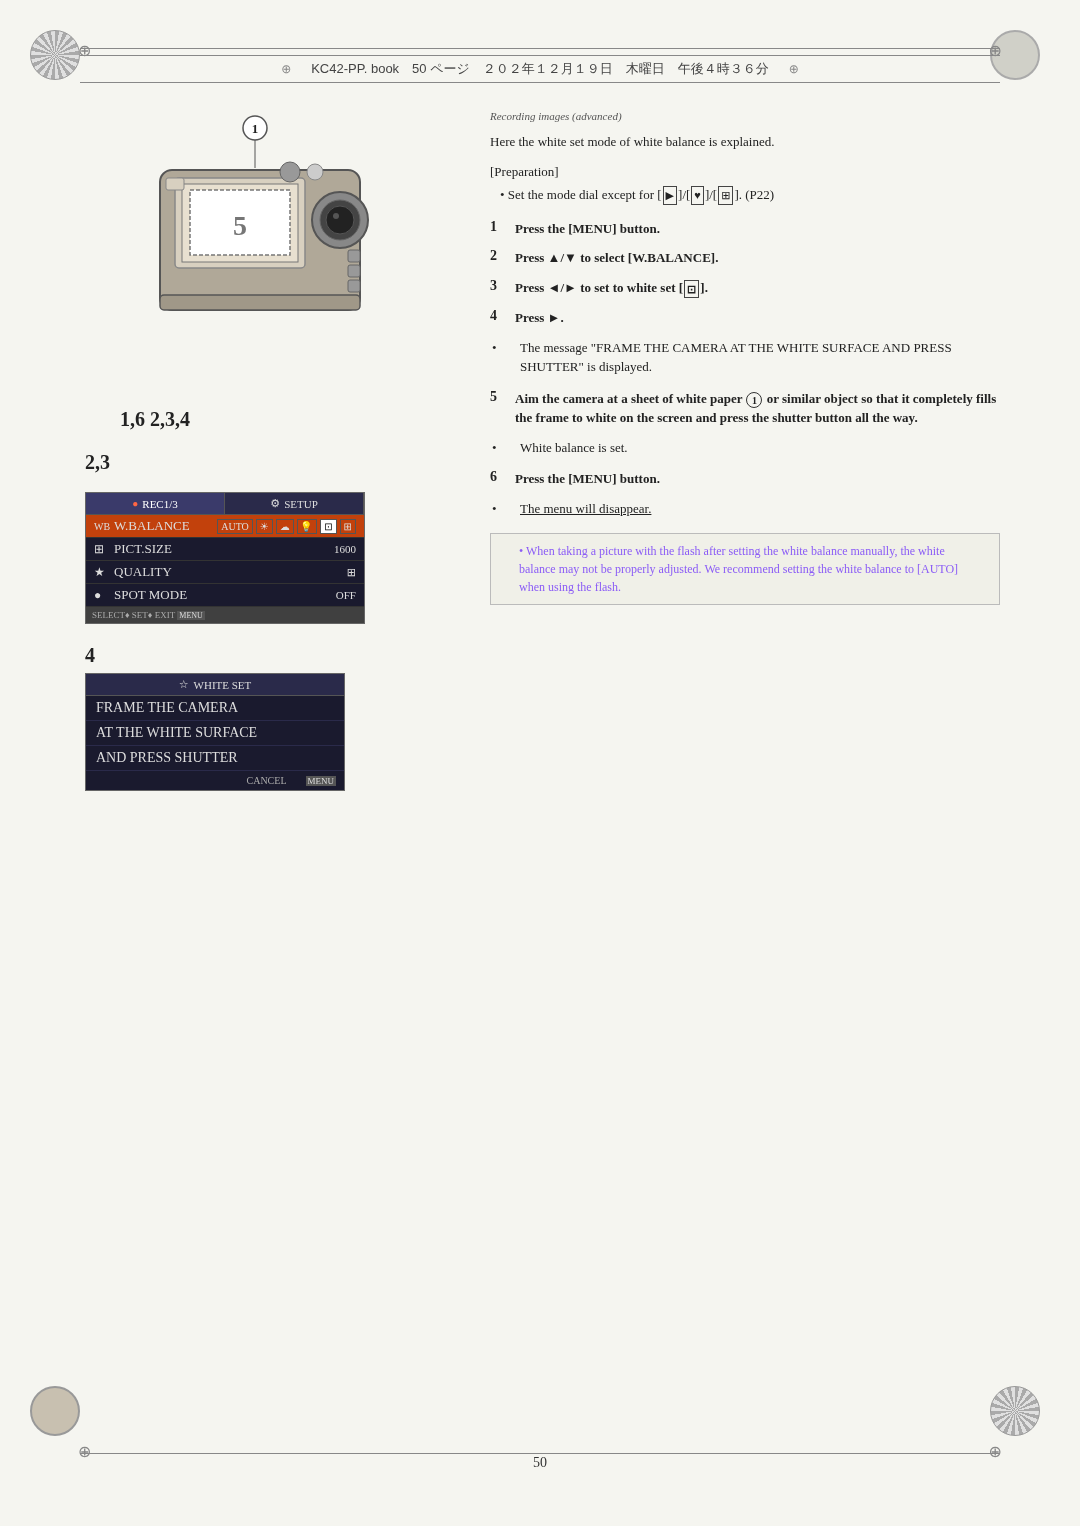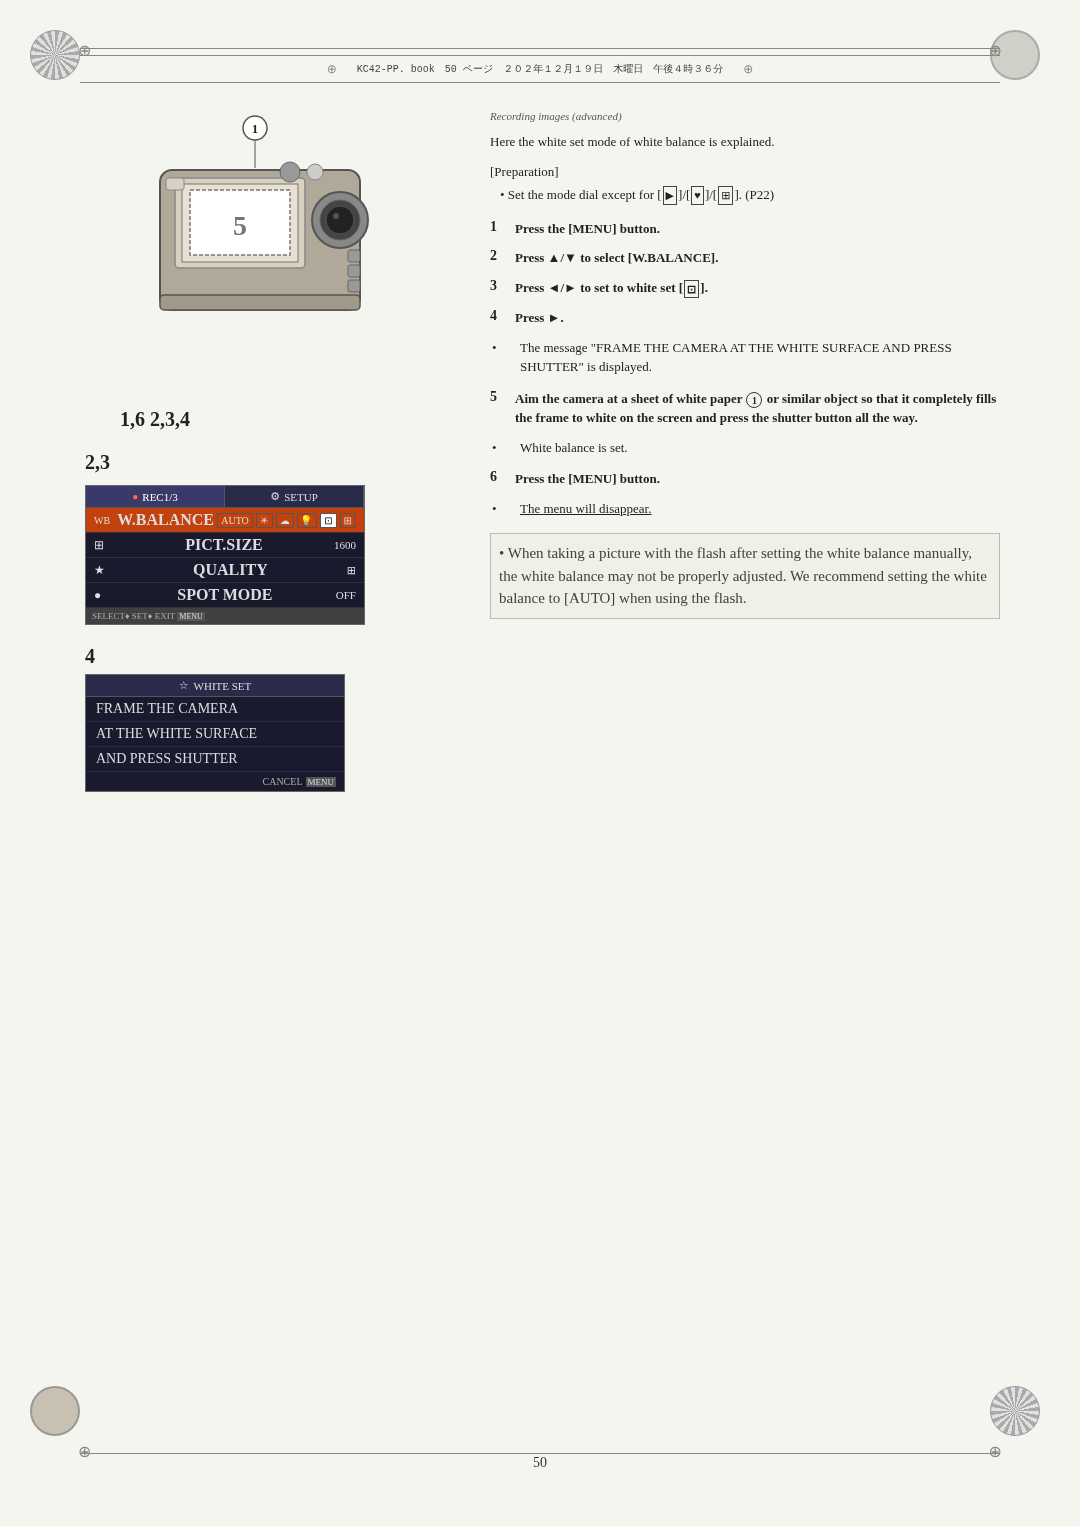--- a/index.html
+++ b/index.html
@@ -109,21 +109,21 @@
       font-size: 20px;
       font-weight: bold;
       color: #222;
     }
 
     
     .menu-section-label {
       font-size: 20px;
       font-weight: bold;
       color: #222;
-      margin-bottom: 11px;
+      margin-bottom: 18px;
       margin-left: 5px;
     }
 
     .menu-box {
       width: 280px;
       border: 1.5px solid #666;
       background: #1a1a2e;
       margin-bottom: 20px;
       margin-left: 5px;
     }
@@ -162,24 +162,23 @@
       background: #c2410c;
     }
     .menu-row-icon {
       width: 20px;
       font-size: 10px;
       color: #ddd;
       flex-shrink: 0;
     }
     .menu-row-label {
       flex: 1;
-      font-size: 16px;
+      font-size: 13px;
       color: #ddd;
-      font-weight: bold;
-      text-align: center;
+      font-weight: normal;
     }
     .menu-row-value {
       font-size: 11px;
       color: #ddd;
       text-align: right;
     }
     .wb-icons {
       display: flex;
       gap: 3px;
       align-items: center;
@@ -238,21 +237,21 @@
       text-align: left;
     }
     .white-set-footer {
       padding: 4px 8px;
       font-size: 10px;
       color: #aaa;
       text-align: right;
       display: flex;
       justify-content: flex-end;
       align-items: center;
-      gap: 3px;
+      gap: 19px;
     }
 
     
     .right-section-label {
       font-style: italic;
       font-size: 11px;
       color: #555;
       margin-bottom: 10px;
     }
 
@@ -378,23 +377,23 @@
       text-align: center;
       line-height: 15px;
       font-size: 10px;
       vertical-align: middle;
       margin: 0 1px;
     }
 
     .note-box {
       background: #f0f0e8;
       border: 1px solid #bbb;
-      padding: 8px 8px;
-      font-size: 15px;
-      color: #404040;
+      padding: 8px 28px;
+      font-size: 12px;
+      color: #8b5cf6;
       line-height: 1.5;
       margin-top: 15px;
     }
   </style>
 </head>
 <body>
 
 <div class="page">
 
   <div class="corner-decoration corner-tl">
@@ -407,21 +406,21 @@
     <div class="corner-circle" style="background:#c8c0b0; border-color:#999;"></div>
   </div>
   <div class="corner-decoration corner-br">
     <div class="corner-starburst"></div>
   </div>
 
   <div class="top-rule"></div>
 
   <div class="header-bar">
     <span style="color:#888;">⊕</span>
-    <span style="font-size:10px; color:#444; font-family: Liberation Mono, monospace;">KC42-PP. book　50 ページ　２０２年１２月１９日　木曜日　午後４時３６分</span>
+    <span style="font-size:13px; color:#444; font-family: Liberation Sans, sans-serif;">KC42-PP. book　50 ページ　２０２年１２月１９日　木曜日　午後４時３６分</span>
     <span style="color:#888;">⊕</span>
   </div>
 
   <div class="content-area">
 
     <div class="left-col">
 
       <div class="camera-diagram">
         <svg class="camera-svg" viewBox="0 0 310 270" xmlns="http://www.w3.org/2000/svg">
 

